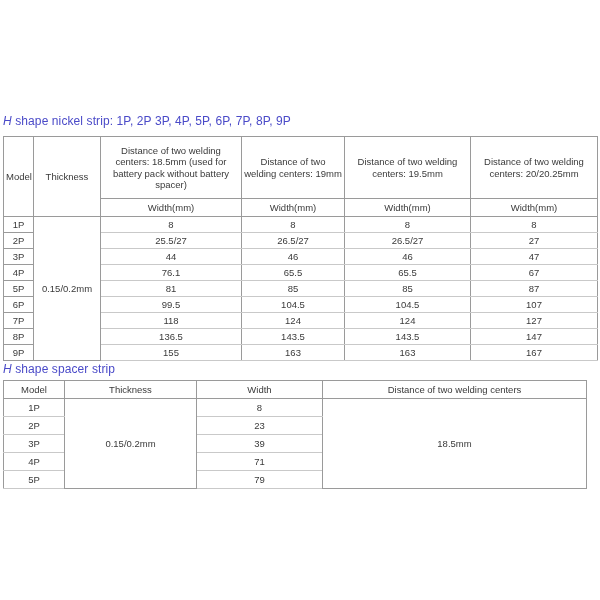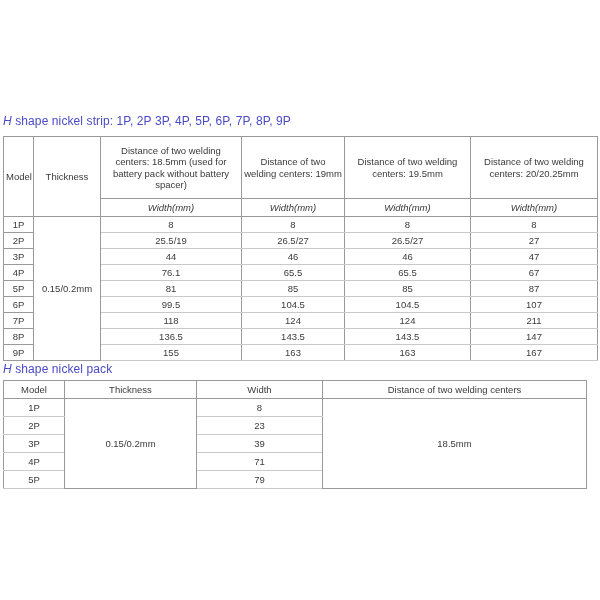--- a/index.html
+++ b/index.html
@@ -74,21 +74,21 @@
     width: 594px;
   }
   #table-1 .c-model     { width: 30px; }
   #table-1 .c-thick     { width: 67px; }
   #table-1 .c-d185      { width: 141px; }
   #table-1 .c-d19       { width: 103px; }
   #table-1 .c-d195      { width: 126px; }
   #table-1 .c-d20       { width: 127px; }
   #table-1 tbody tr { height: 16px; }
   #table-1 tr.hdr-main { height: 62px; }
-  #table-1 tr.hdr-sub  { height: 18px; font-style: italic; }
+  #table-1 tr.hdr-sub  { height: 18px; }
 
   
   #table-2 {
     left: 3px;
     top: 380px;
     width: 583px;
   }
   #table-2 .c2-model  { width: 61px; }
   #table-2 .c2-thick  { width: 132px; }
   #table-2 .c2-width  { width: 126px; }
@@ -146,21 +146,21 @@
       <tr>
         <td>1P</td>
         <td rowspan="9">0.15/0.2mm</td>
         <td class="rowline">8</td>
         <td class="rowline">8</td>
         <td class="rowline">8</td>
         <td class="rowline">8</td>
       </tr>
       <tr>
         <td>2P</td>
-        <td class="rowline">25.5/19</td>
+        <td class="rowline">25.5/27</td>
         <td class="rowline">26.5/27</td>
         <td class="rowline">26.5/27</td>
         <td class="rowline">27</td>
       </tr>
       <tr>
         <td>3P</td>
         <td class="rowline">44</td>
         <td class="rowline">46</td>
         <td class="rowline">46</td>
         <td class="rowline">47</td>
@@ -184,40 +184,40 @@
         <td class="rowline">99.5</td>
         <td class="rowline">104.5</td>
         <td class="rowline">104.5</td>
         <td class="rowline">107</td>
       </tr>
       <tr>
         <td>7P</td>
         <td class="rowline">118</td>
         <td class="rowline">124</td>
         <td class="rowline">124</td>
-        <td class="rowline">211</td>
+        <td class="rowline">127</td>
       </tr>
       <tr>
         <td>8P</td>
         <td class="rowline">136.5</td>
         <td class="rowline">143.5</td>
         <td class="rowline">143.5</td>
         <td class="rowline">147</td>
       </tr>
       <tr>
         <td>9P</td>
         <td class="rowline">155</td>
         <td class="rowline">163</td>
         <td class="rowline">163</td>
         <td class="rowline">167</td>
       </tr>
     </tbody>
   </table>
 
-  <div class="title" id="title-2"><span class="ital">H</span><span> shape nickel pack</span></div>
+  <div class="title" id="title-2"><span class="ital">H</span><span> shape spacer strip</span></div>
 
   <table class="grid" id="table-2">
     <colgroup>
       <col class="c2-model">
         <col class="c2-thick">
         <col class="c2-width">
         <col class="c2-dist">
     </colgroup>
     <thead>
       <tr class="hdr-main">

